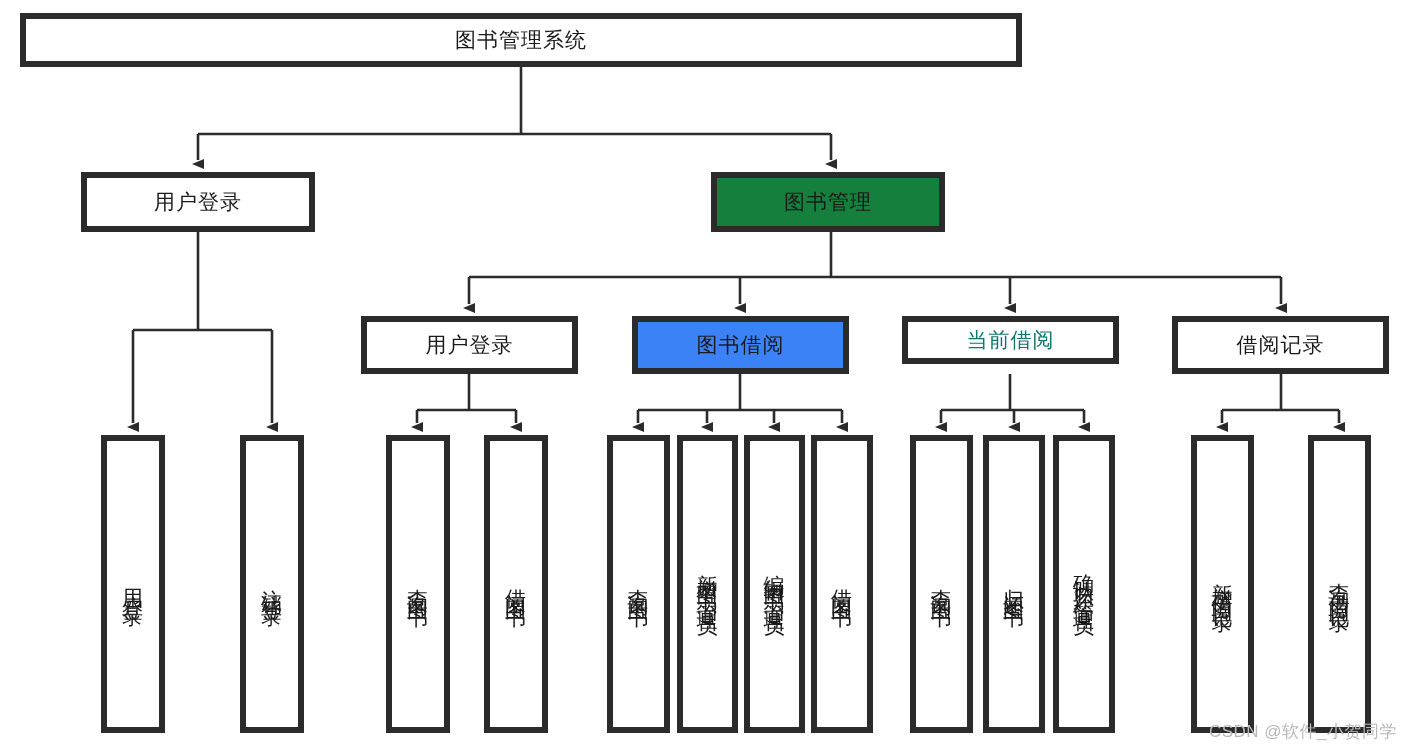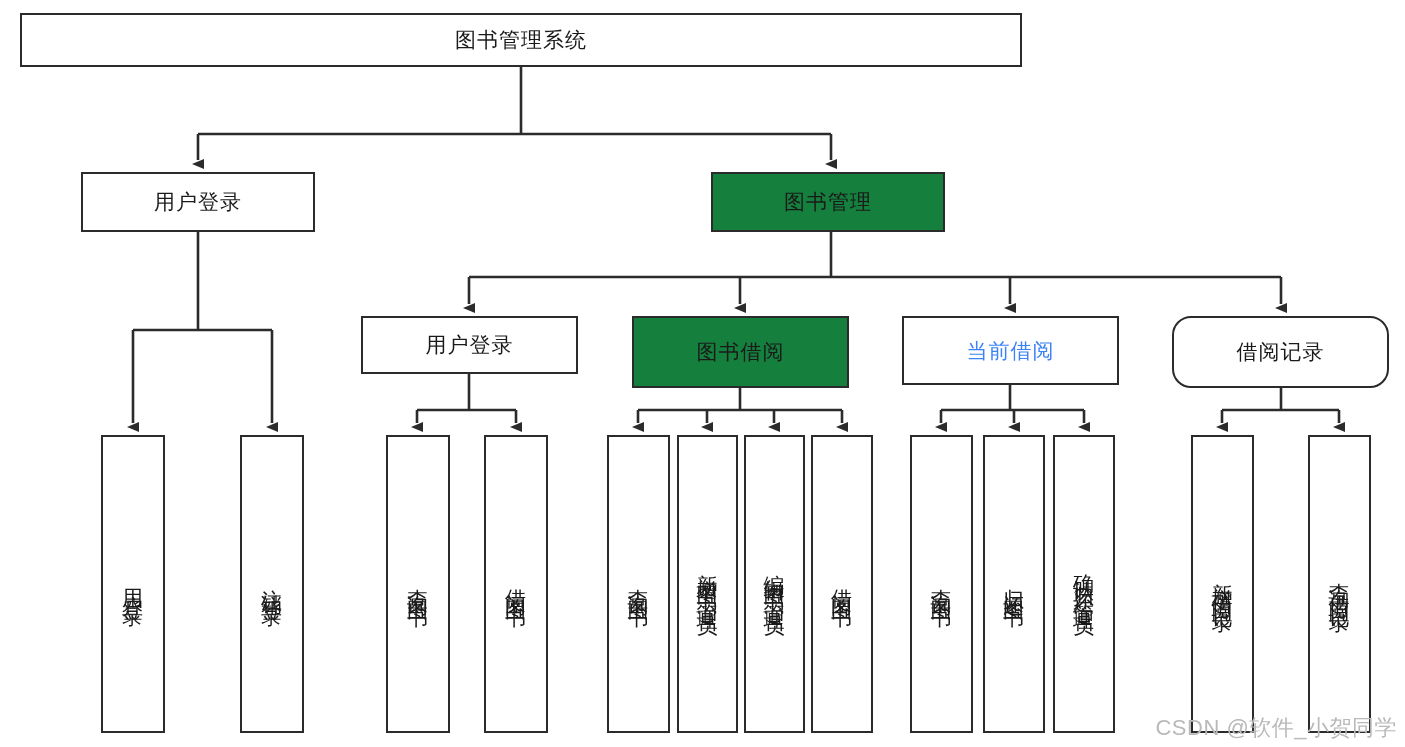--- a/index.html
+++ b/index.html
@@ -22,21 +22,21 @@
     position: absolute;
     left: 0;
     top: 0;
     width: 1405px;
     height: 747px;
     pointer-events: none;
   }
   .node {
     position: absolute;
     box-sizing: border-box;
-    border: 2px solid #84cc16;
+    border: 6px solid #84cc16;
     background: #ffffff;
     display: flex;
     align-items: center;
     justify-content: center;
     color: #1a1a1a;
   }
   .node.h {
     font-size: 21px;
     letter-spacing: 1px;
   }
@@ -52,21 +52,21 @@
     display: block;
   }
   .node .hlabel {
     white-space: nowrap;
     display: block;
   }
   .watermark {
     position: absolute;
     right: 8px;
     bottom: 4px;
-    font-size: 22px;
+    font-size: 17px;
     color: #b9b9b9;
     white-space: nowrap;
     letter-spacing: 0.5px;
   }
 </style>
 </head>
 <body>
 
 <div id="canvas" style="background: rgb(255, 255, 255);">
 
@@ -127,27 +127,27 @@
   <div class="node h" style="left: 81px; top: 172px; width: 234px; height: 60px; border-color: rgb(43, 43, 43); background: rgb(255, 255, 255); color: rgb(26, 26, 26);">
     <span class="hlabel">用户登录</span>
   </div>
   <div class="node h" style="left: 711px; top: 172px; width: 234px; height: 60px; border-color: rgb(43, 43, 43); background: #15803d; color: rgb(26, 26, 26);">
     <span class="hlabel">图书管理</span>
   </div>
 
   <div class="node h" style="left: 361px; top: 316px; width: 217px; height: 58px; border-color: rgb(43, 43, 43); background: rgb(255, 255, 255); color: rgb(26, 26, 26);">
     <span class="hlabel">用户登录</span>
   </div>
-  <div class="node h" style="left: 632px; top: 316px; width: 217px; height: 72px; border-color: rgb(43, 43, 43); background: #15803d; color: rgb(26, 26, 26);">
+  <div class="node h" style="left: 632px; top: 316px; width: 217px; height: 58px; border-color: rgb(43, 43, 43); background: #3b82f6; color: rgb(26, 26, 26);">
     <span class="hlabel">图书借阅</span>
   </div>
-  <div class="node h" style="left: 902px; top: 316px; width: 217px; height: 69px; border-color: rgb(43, 43, 43); background: rgb(255, 255, 255); color: #3b82f6; font-family: Liberation Serif, serif;">
+  <div class="node h" style="left: 902px; top: 316px; width: 217px; height: 48px; border-color: rgb(43, 43, 43); background: rgb(255, 255, 255); color: #0f766e; font-family: Liberation Serif, serif;">
     <span class="hlabel">当前借阅</span>
   </div>
-  <div class="node h" style="left: 1172px; top: 316px; width: 217px; height: 72px; border-color: rgb(43, 43, 43); background: rgb(255, 255, 255); color: rgb(26, 26, 26); border-radius: 19px;">
+  <div class="node h" style="left: 1172px; top: 316px; width: 217px; height: 58px; border-color: rgb(43, 43, 43); background: rgb(255, 255, 255); color: rgb(26, 26, 26);">
     <span class="hlabel">借阅记录</span>
   </div>
 
   <div class="node v" style="left: 101px; top: 435px; width: 64px; height: 298px; border-color: rgb(43, 43, 43); background: rgb(255, 255, 255); color: rgb(26, 26, 26);">
     <span class="vlabel">用户登录</span>
   </div>
   <div class="node v" style="left: 240px; top: 435px; width: 64px; height: 298px; border-color: rgb(43, 43, 43); background: rgb(255, 255, 255); color: rgb(26, 26, 26);">
     <span class="vlabel">注销登录</span>
   </div>
   <div class="node v" style="left: 386px; top: 435px; width: 64px; height: 298px; border-color: rgb(43, 43, 43); background: rgb(255, 255, 255); color: rgb(26, 26, 26);">

